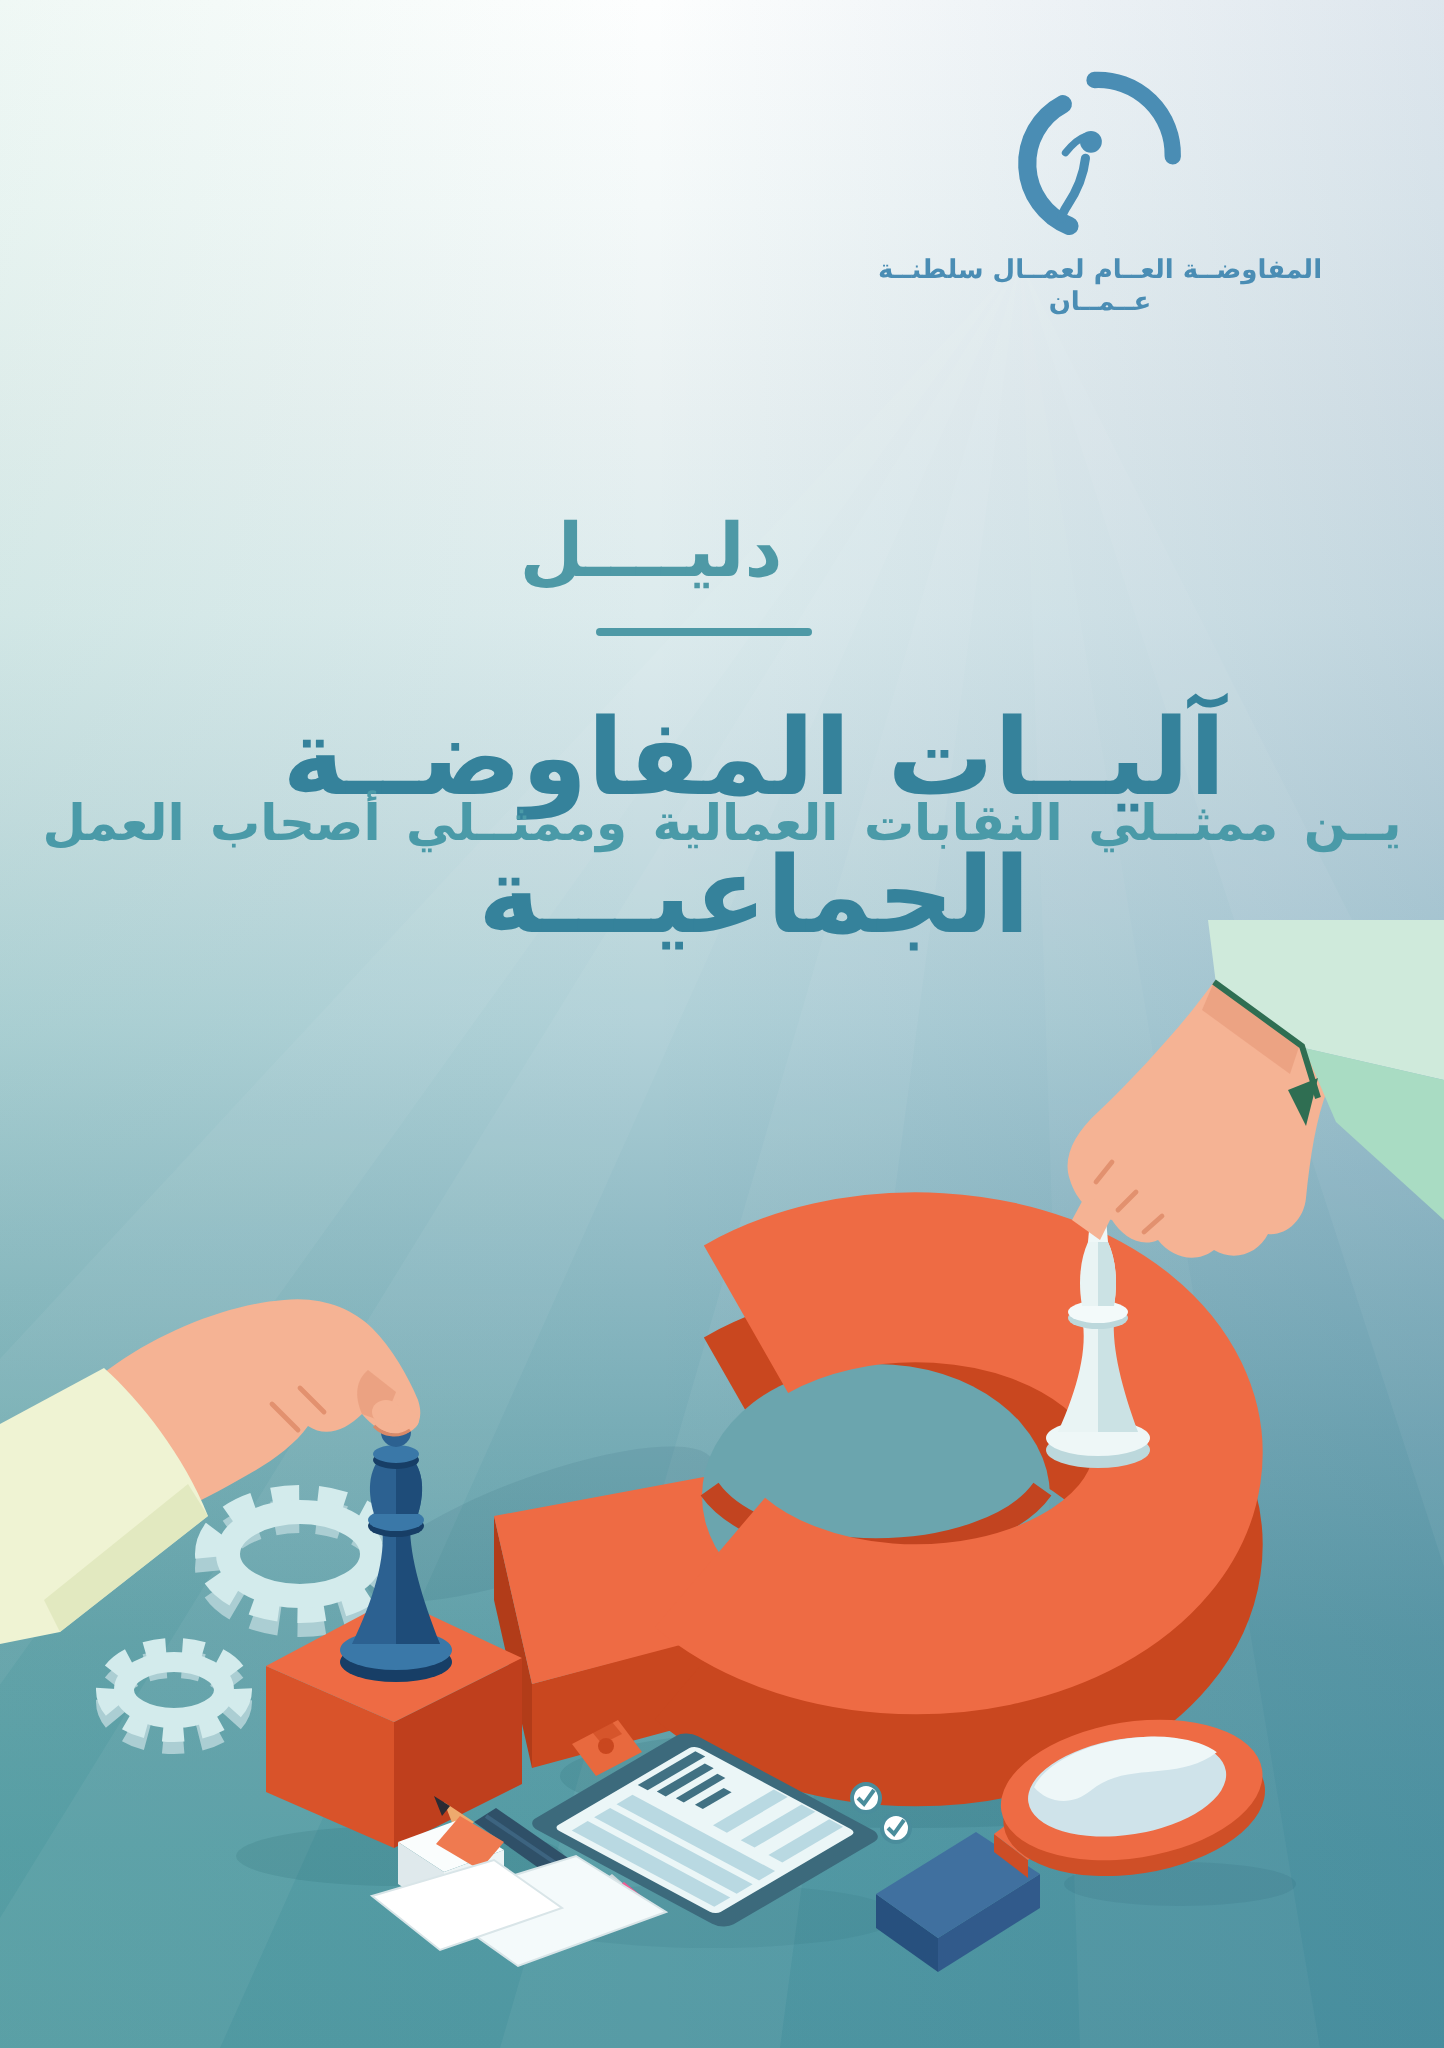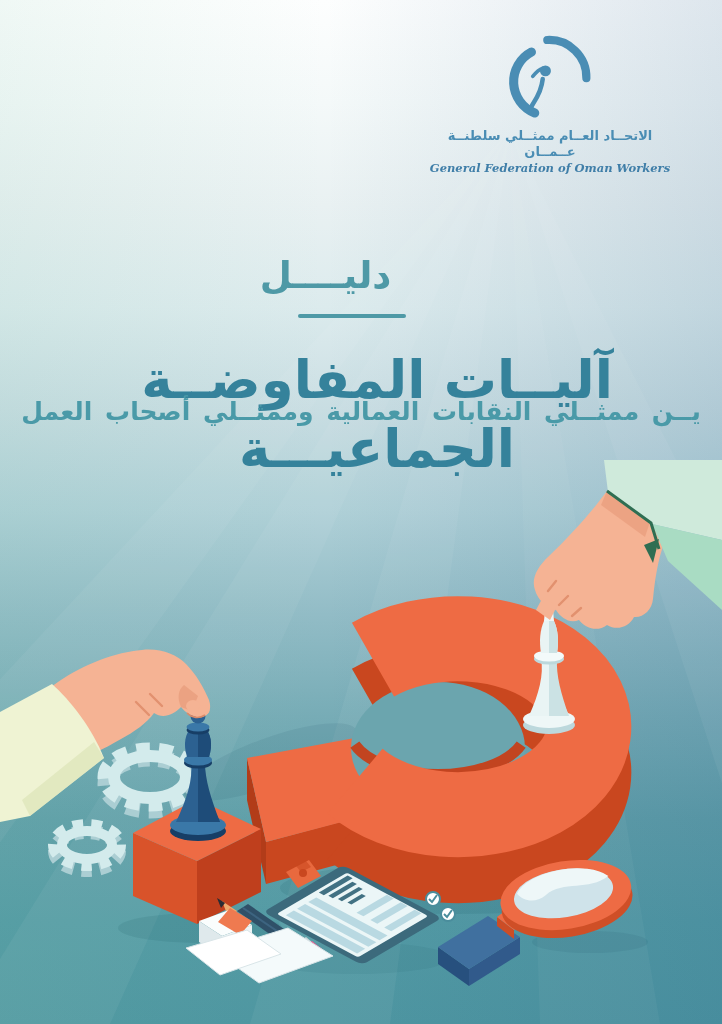--- a/index.html
+++ b/index.html
@@ -252,22 +252,21 @@
   <header class="logo">
     <svg class="logo-mark" width="100" height="92" viewBox="0 0 110 100" aria-hidden="true">
       <g stroke="var(--logo-blue,#4a8db4)" fill="none" stroke-linecap="round">
         <path d="M 52 6 A 41 41 0 0 1 95 48" stroke-width="9"></path>
         <path d="M 34.6 19.3 A 37 37 0 0 0 38.2 86.3" stroke-width="10"></path>
         <path d="M 36 46 C 40 41 44 38 47 37" stroke-width="4"></path>
         <path d="M 47 49 C 46 58 43 66 37 75 C 35 78 34 80 34 82" stroke-width="5"></path>
       </g>
       <circle cx="50" cy="40" r="6" fill="var(--logo-blue,#4a8db4)"></circle>
     </svg>
-    <div class="logo-ar">الاتحــاد العــام ممثــلي سلطنــة عــمــان</div>
-    <div class="logo-en">General Federation of Oman Workers</div>
+    <div class="logo-ar">المفاوضــة العــام لعمــال سلطنــة عــمــان</div>
   </header>
 
   <main class="titles">
     <div class="kicker">دليــــل</div>
     <div class="kicker-underline"></div>
     <h1 class="main-title">آليــات المفاوضــة الجماعيـــة</h1>
     <p class="subtitle">يــن ممثــلي النقابات العمالية وممثــلي أصحاب العمل</p>
   </main>
 
 </div>

